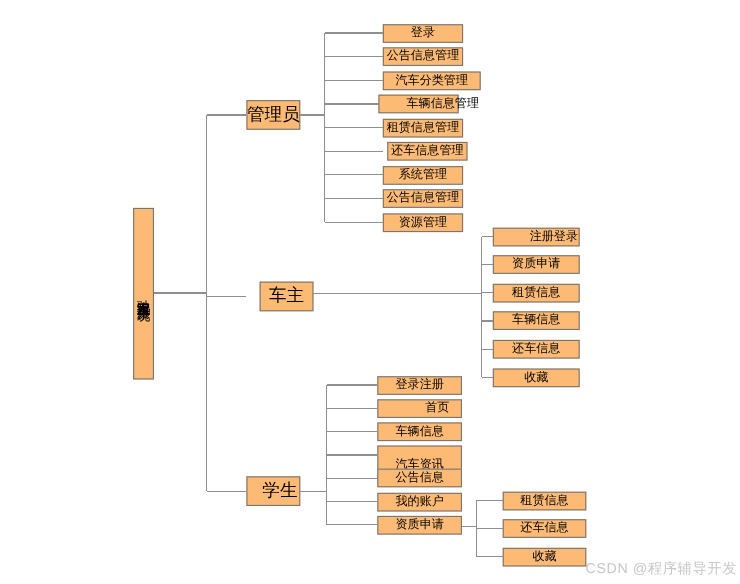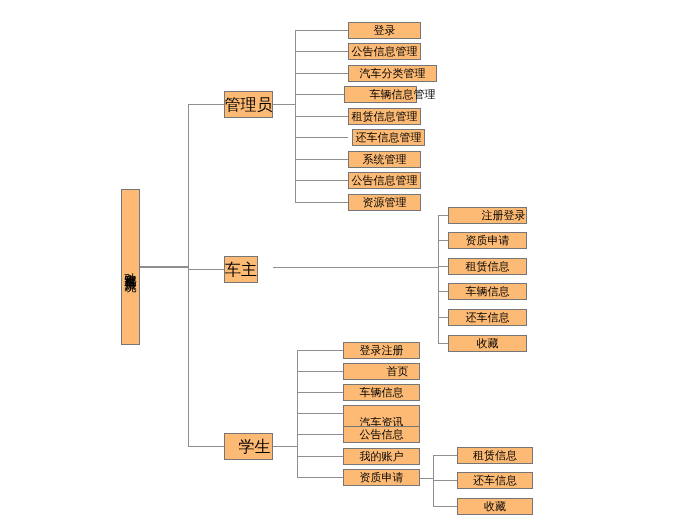--- a/index.html
+++ b/index.html
@@ -68,31 +68,34 @@
       <line x1="433" y1="455" x2="433" y2="506" stroke="#8f8f8f" stroke-width="1"></line>
       <line x1="433" y1="455" x2="457" y2="455" stroke="#8f8f8f" stroke-width="1"></line>
       <line x1="433" y1="480.5" x2="457" y2="480.5" stroke="#8f8f8f" stroke-width="1"></line>
       <line x1="433" y1="506" x2="457" y2="506" stroke="#8f8f8f" stroke-width="1"></line>
     </svg>
 
   <div class="node root-node">
     <span class="vtext">驰宝汽车租赁系统</span>
   </div>
 
+  <div class="watermark">
+    <span>CSDN @程序辅导开发</span>
+  </div>
 <div class="node branch" style="left: 224px; top: 91px; width: 49px; height: 27px;">管理员</div>
     <div class="node" style="left: 348px; top: 21.5px; width: 73px; height: 17px;">登录</div>
     <div class="node" style="left: 348px; top: 43px; width: 73px; height: 17px;">公告信息管理</div>
     <div class="node" style="left: 348px; top: 64.5px; width: 89px; height: 17px;">汽车分类管理</div>
     <div class="node" style="left: 344px; top: 86px; width: 73px; height: 17px; padding-left: 44px;">车辆信息管理</div>
     <div class="node" style="left: 348px; top: 107.5px; width: 73px; height: 17px;">租赁信息管理</div>
     <div class="node" style="left: 352px; top: 129px; width: 73px; height: 17px;">还车信息管理</div>
     <div class="node" style="left: 348px; top: 150.5px; width: 73px; height: 17px;">系统管理</div>
     <div class="node" style="left: 348px; top: 172px; width: 73px; height: 17px;">公告信息管理</div>
     <div class="node" style="left: 348px; top: 193.5px; width: 73px; height: 17px;">资源管理</div>
-    <div class="node branch" style="left: 224px; top: 256px; width: 34px; height: 27px;">车主</div>
+    <div class="node branch" style="left: 236px; top: 256px; width: 49px; height: 27px;">车主</div>
     <div class="node" style="left: 448px; top: 206.5px; width: 79px; height: 17px; padding-left: 32px;">注册登录</div>
     <div class="node" style="left: 448px; top: 232.1px; width: 79px; height: 17px;">资质申请</div>
     <div class="node" style="left: 448px; top: 257.7px; width: 79px; height: 17px;">租赁信息</div>
     <div class="node" style="left: 448px; top: 283.3px; width: 79px; height: 17px;">车辆信息</div>
     <div class="node" style="left: 448px; top: 308.9px; width: 79px; height: 17px;">还车信息</div>
     <div class="node" style="left: 448px; top: 334.5px; width: 79px; height: 17px;">收藏</div>
     <div class="node branch" style="left: 224px; top: 433px; width: 49px; height: 27px; padding-left: 12px;">学生</div>
     <div class="node" style="left: 343px; top: 341.5px; width: 77px; height: 17px;">登录注册</div>
     <div class="node" style="left: 343px; top: 362.7px; width: 77px; height: 17px; padding-left: 32px;">首页</div>
     <div class="node" style="left: 343px; top: 383.9px; width: 77px; height: 17px;">车辆信息</div>

